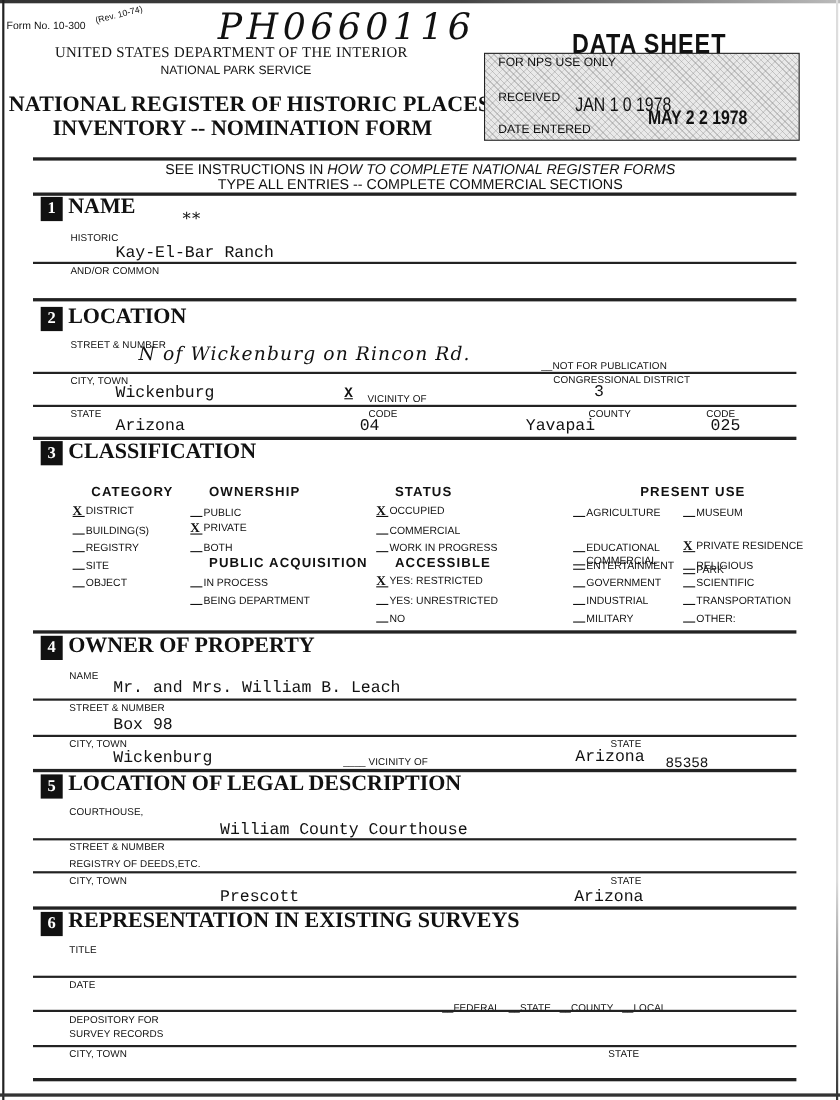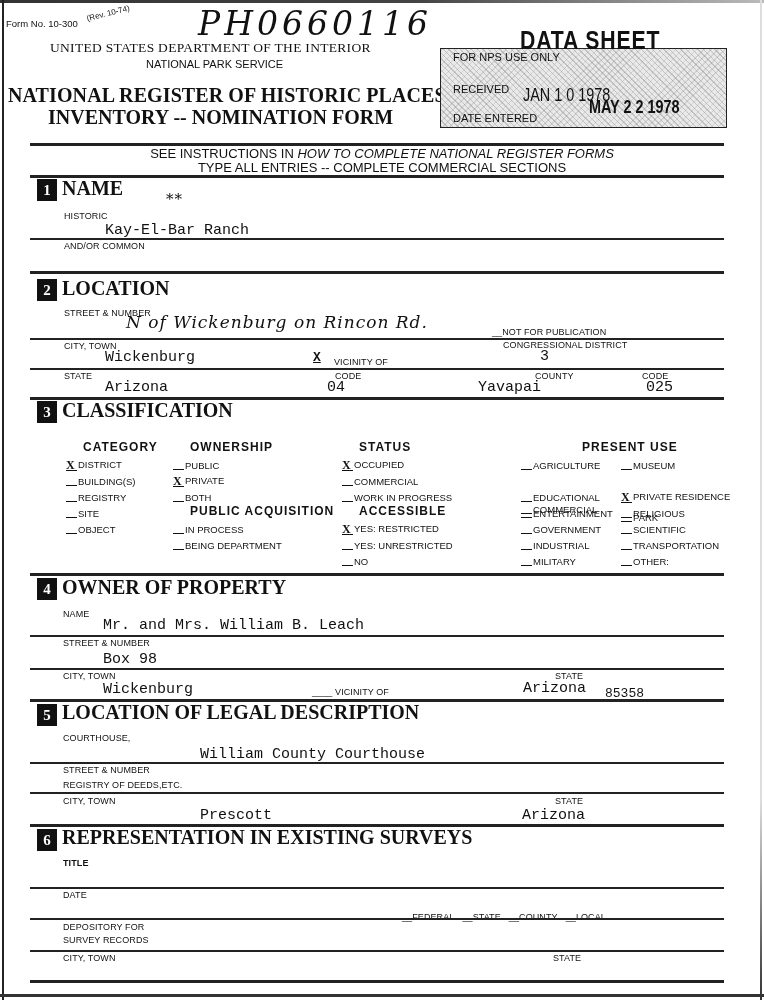--- a/index.html
+++ b/index.html
@@ -143,21 +143,21 @@
 <div class="val" style="left:200px;top:778px;"></div>
 <div class="hr thin" style="left:30px;top:792px;width:694px;"></div>
 <div class="lab" style="left:63px;top:796px;">CITY, TOWN</div>
 <div class="val" style="left:200px;top:807px;">Prescott</div>
 <div class="lab" style="left:555px;top:796px;">STATE</div>
 <div class="val" style="left:522px;top:807px;">Arizona</div>
 <div class="hr" style="left:30px;top:824px;width:694px;"></div>
 
 <div class="sec-num" style="left:37px;top:829px;">6</div>
 <div class="sec-title" style="left:62px;top:826px;">REPRESENTATION IN EXISTING SURVEYS</div>
-<div class="lab" style="left:63px;top:858px;font-weight:bold;">TITLE</div>
+<div class="lab" style="left:63px;top:858px;">TITLE</div>
 <div class="hr thin" style="left:30px;top:887px;width:694px;"></div>
 <div class="lab" style="left:63px;top:890px;">DATE</div>
 <div id="levels" style="position:absolute;left:402px;top:906px;"><span class="lab" style="position: relative; margin-right: 8px;"><span>__</span><span>FEDERAL</span></span><span class="lab" style="position: relative; margin-right: 8px;"><span>__</span><span>STATE</span></span><span class="lab" style="position: relative; margin-right: 8px;"><span>__</span><span>COUNTY</span></span><span class="lab" style="position: relative; margin-right: 8px;"><span>__</span><span>LOCAL</span></span></div>
 <div class="hr thin" style="left:30px;top:918px;width:694px;"></div>
 <div class="lab" style="left:63px;top:922px;">DEPOSITORY FOR</div>
 <div class="lab" style="left:63px;top:935px;">SURVEY RECORDS</div>
 <div class="hr thin" style="left:30px;top:950px;width:694px;"></div>
 <div class="lab" style="left:63px;top:953px;">CITY, TOWN</div>
 <div class="lab" style="left:553px;top:953px;">STATE</div>
 <div class="hr" style="left:30px;top:980px;width:694px;"></div>

